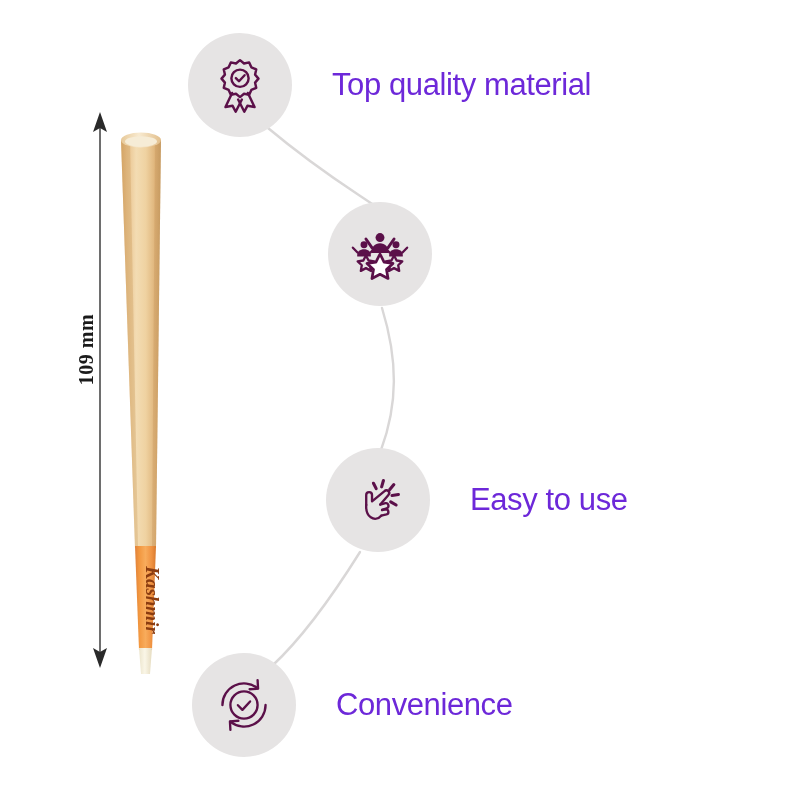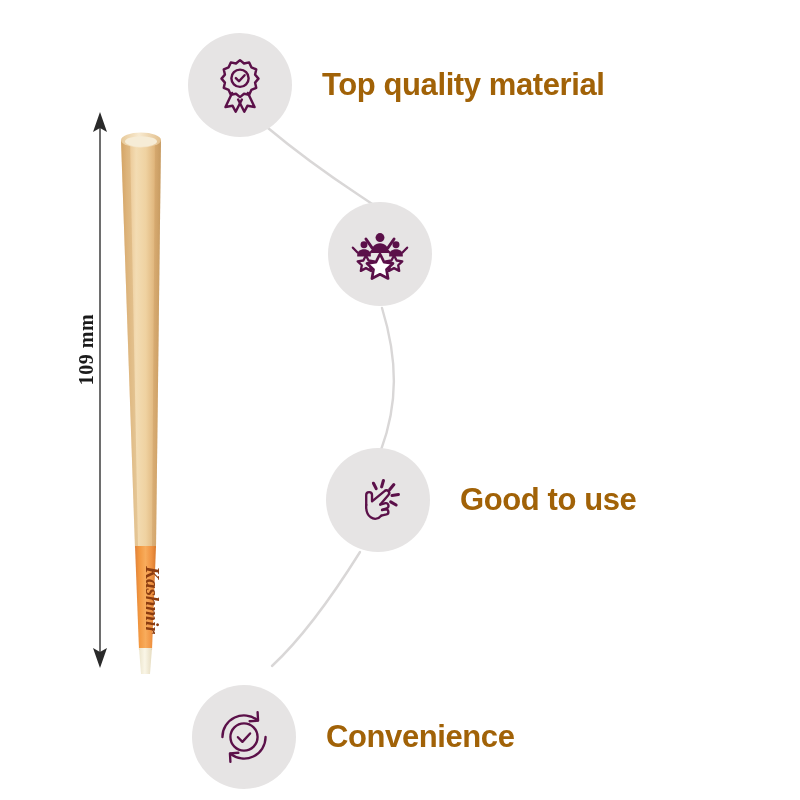--- a/index.html
+++ b/index.html
@@ -72,34 +72,34 @@
     width: 104px;
     height: 104px;
     border-radius: 50%;
     background: #e6e4e4;
     display: flex;
     align-items: center;
     justify-content: center;
     flex: 0 0 auto;
   }
   .feature-label {
-    margin-left: 30px;
-    color: #a16207;
+    margin-left: 40px;
+    color: #6d28d9;
     font-family: "Liberation Sans", sans-serif;
-    font-weight: 700;
+    font-weight: 400;
     font-size: 31px;
     line-height: 1.18;
     letter-spacing: -0.4px;
     white-space: pre-line;
   }
 
   .f1 { left: 188px; top: 33px; }
   .f2 { left: 328px; top: 202px; }
   .f3 { left: 326px; top: 448px; }
-  .f4 { left: 192px; top: 685px; }
+  .f4 { left: 192px; top: 653px; }
 </style>
 </head>
 <body>
 
 <div id="canvas">
 
   <div class="dim-wrap">
     <svg class="dim-svg" width="60" height="560" viewBox="0 0 60 560">
       <line x1="30" y1="16" x2="30" y2="544" stroke="#4a4a4a" stroke-width="1.6"></line>
       <polygon points="30,2 23,22 30,18 37,22" fill="#2a2a2a"></polygon>
@@ -214,21 +214,21 @@
         <path d="M52 37.5 L46 34" stroke-width="3.4"></path>
         <path d="M27 13.5 L30 19.5" stroke-width="3.4"></path>
 
         <path d="M19 37.5 L19 26.5 a3.2 3.2 0 0 1 6.4 0 L25.4 33.5
                  L39.2 22.2 a3 3 0 0 1 4.3 4.2 L34.5 37"></path>
         <path d="M34.5 37 L40.2 35.5 a2.9 2.9 0 0 1 1.4 5.6 L36.5 43"></path>
         <path d="M36.5 43 L40.6 42.4 a2.8 2.8 0 0 1 0.8 5.5 L35.5 49.3"></path>
         <path d="M19 37.5 c-0.4 6.5 1.2 11 5 13.6 3.6 2.5 8.2 2.2 11.5 -1.8"></path>
       </svg>
     </div>
-    <div class="feature-label">Good to use</div>
+    <div class="feature-label">Easy to use</div>
   </div>
 
   <div class="feature f4">
     <div class="icon-circle">
       <svg width="60" height="60" viewBox="0 0 64 64" fill="none" stroke="#5b1049" stroke-width="2.5" stroke-linecap="round" stroke-linejoin="round">
 
         <path d="M9 32 a23 23 0 0 1 37.5 -17.9"></path>
         <polyline points="46.5,5.5 47,14.6 38,15.2"></polyline>
         <path d="M55 32 a23 23 0 0 1 -37.5 17.9"></path>
         <polyline points="17.5,58.5 17,49.4 26,48.8"></polyline>

